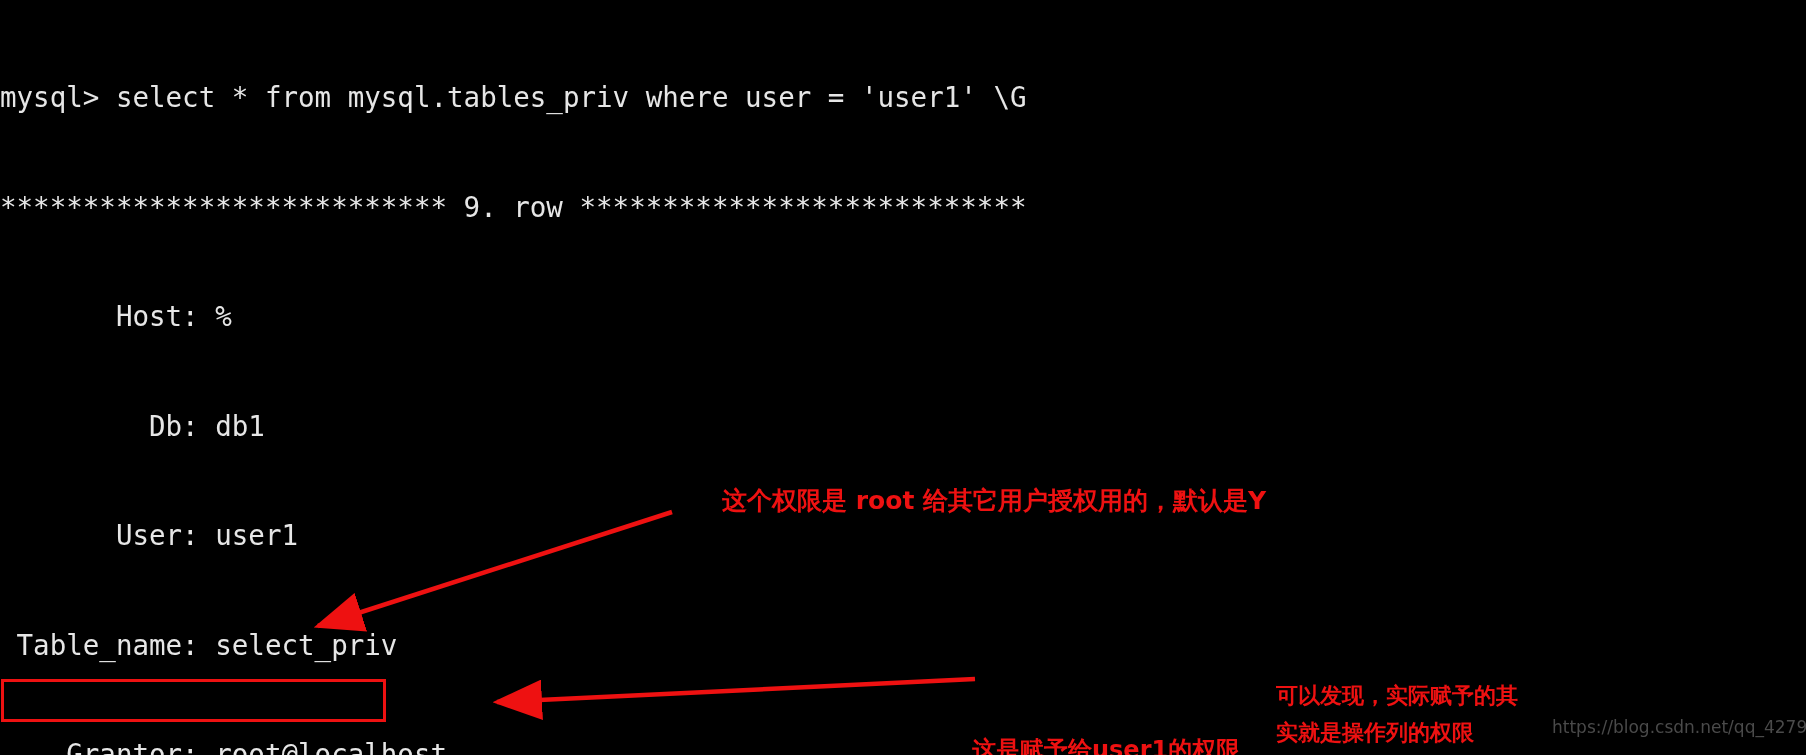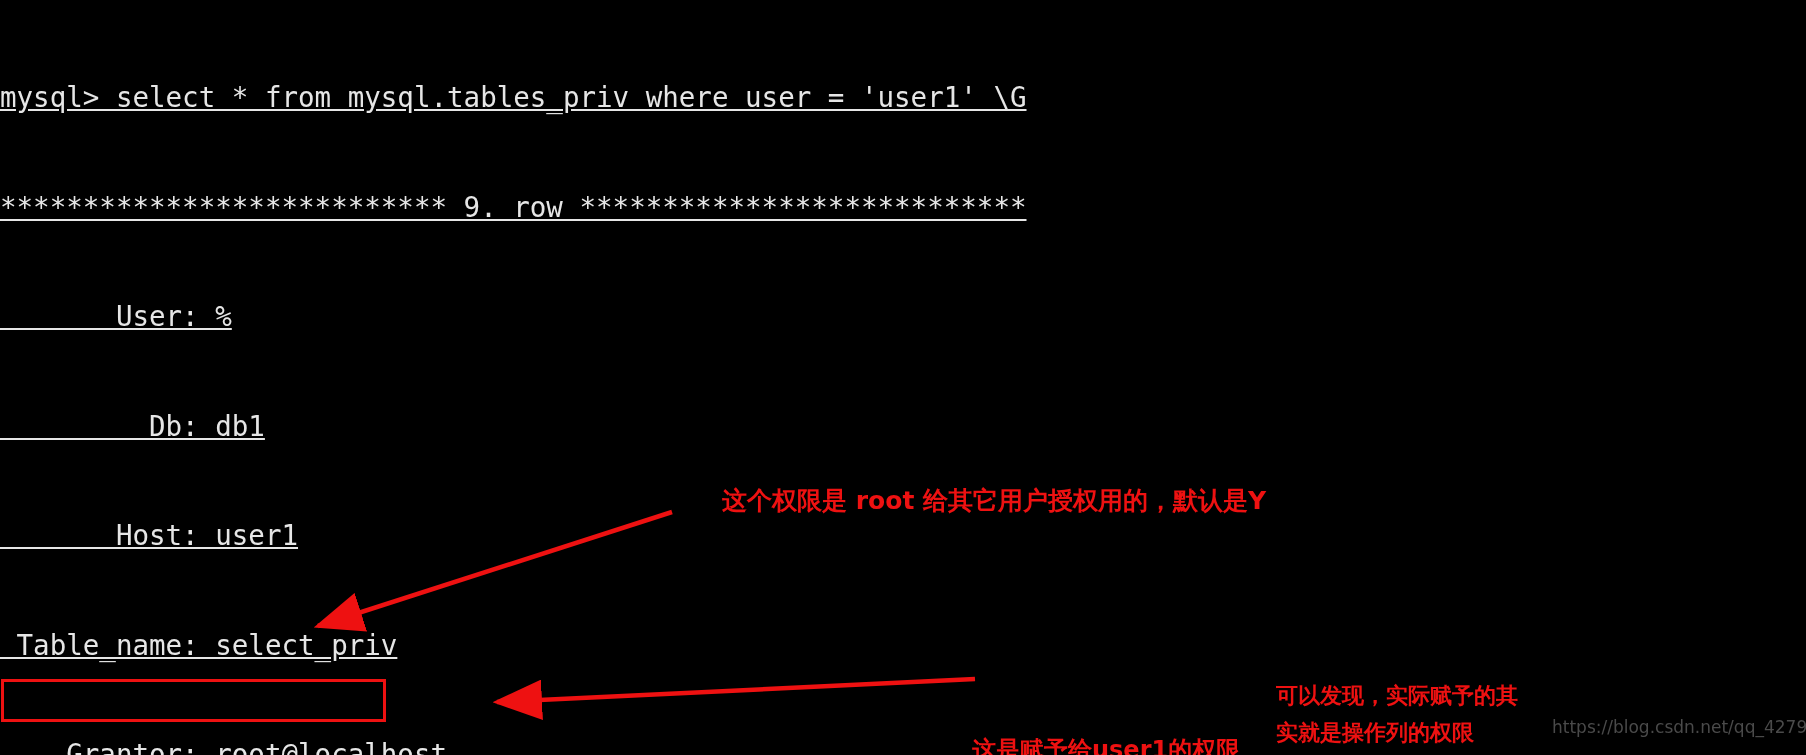--- a/index.html
+++ b/index.html
@@ -26,21 +26,20 @@
     font-size: 27.5px;
     line-height: 36.5px;
     color: #e6e6e6;
     white-space: pre;
     letter-spacing: 0px;
     z-index: 2;
   }
   .term .line {
     white-space: pre;
     height: 36.5px;
-    text-decoration: underline;
   }
   
   .ann-layer {
     position: absolute;
     left: 0;
     top: 16px;
     width: 1646px;
     height: 755px;
     z-index: 3;
     pointer-events: none;
@@ -104,23 +103,23 @@
   }
 </style>
 </head>
 <body>
 
 <div id="screen">
 
   <div class="term">
     <div class="line">mysql&gt; select * from mysql.tables_priv where user = 'user1' \G</div>
     <div class="line">*************************** 9. row ***************************</div>
-    <div class="line">       User: %</div>
+    <div class="line">       Host: %</div>
     <div class="line">         Db: db1</div>
-    <div class="line">       Host: user1</div>
+    <div class="line">       User: user1</div>
     <div class="line"> Table_name: select_priv</div>
     <div class="line">    Grantor: root@localhost</div>
     
     
     
     
     
     
     
     

